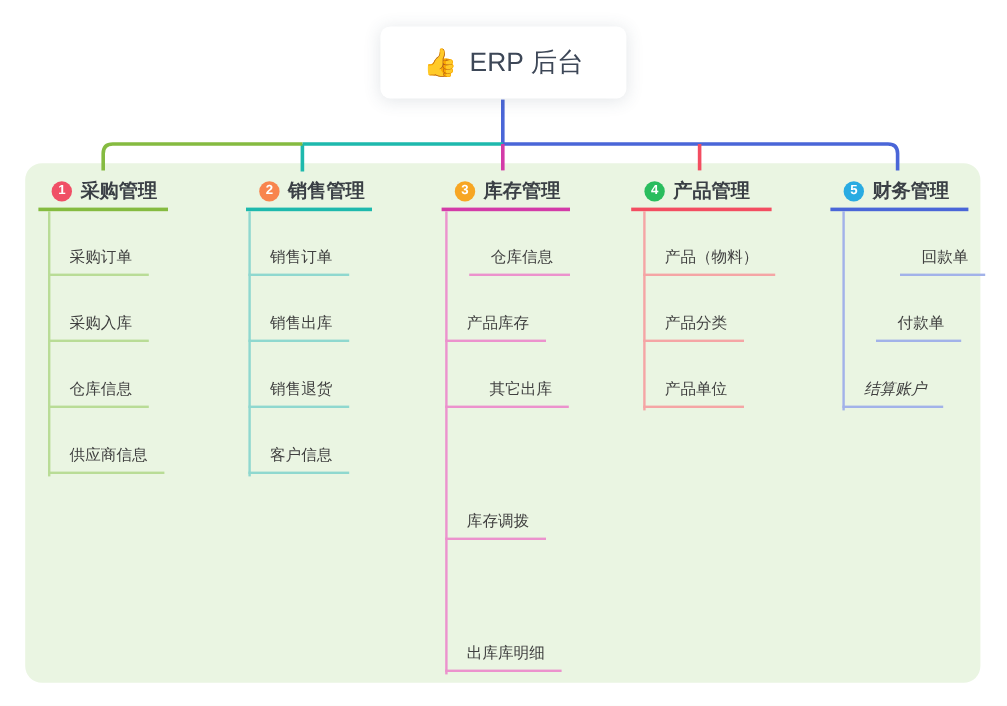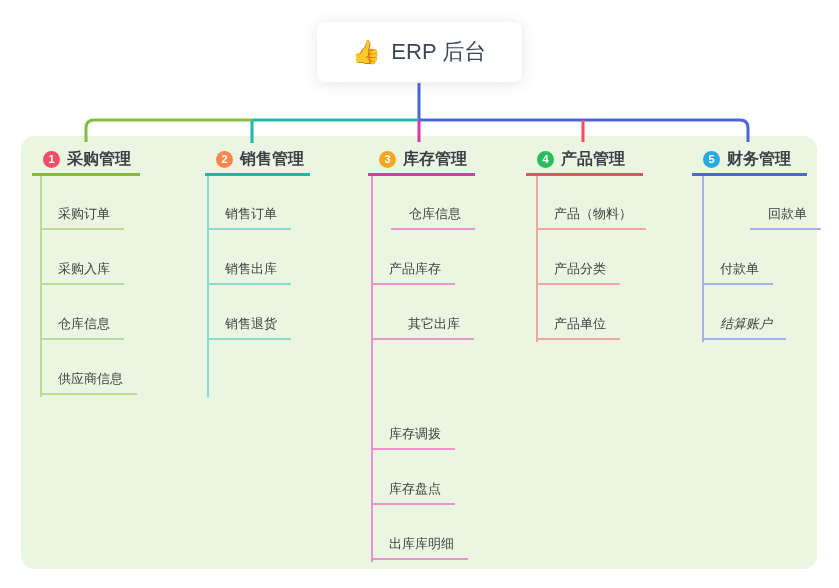--- a/index.html
+++ b/index.html
@@ -63,45 +63,45 @@
       <div class="child-node" style="left: 40px; top: 296px; border-bottom: 2px solid rgb(185, 220, 150);">仓库信息</div>
       <div class="child-node" style="left: 40px; top: 351px; border-bottom: 2px solid rgb(185, 220, 150);">供应商信息</div>
       <div class="branch-header" style="left: 205px; width: 105px; border-bottom: 3px solid rgb(30, 185, 173);">
         <span class="badge" style="background: rgb(248, 133, 78);">2</span>
         <span class="branch-label">销售管理</span>
       </div>
       <div class="trunk" style="left: 207px; height: 221px; background: rgb(143, 216, 207);"></div>
       <div class="child-node" style="left: 207px; top: 186px; border-bottom: 2px solid rgb(143, 216, 207);">销售订单</div>
       <div class="child-node" style="left: 207px; top: 241px; border-bottom: 2px solid rgb(143, 216, 207);">销售出库</div>
       <div class="child-node" style="left: 207px; top: 296px; border-bottom: 2px solid rgb(143, 216, 207);">销售退货</div>
+      <div class="child-node" style="left: 207px; top: 351px; border-bottom: 2px solid rgb(143, 216, 207);">客户信息</div>
       <div class="branch-header" style="left: 368px; width: 107px; border-bottom: 3px solid rgb(211, 59, 168);">
         <span class="badge" style="background: rgb(247, 166, 35);">3</span>
         <span class="branch-label">库存管理</span>
       </div>
       <div class="trunk" style="left: 371px; height: 386px; background: rgb(236, 146, 205);"></div>
       <div class="child-node" style="left: 371px; top: 186px; border-bottom: 2px solid rgb(236, 146, 205); margin-left: 20px;">仓库信息</div>
       <div class="child-node" style="left: 371px; top: 241px; border-bottom: 2px solid rgb(236, 146, 205);">产品库存</div>
       <div class="child-node" style="left: 371px; top: 296px; border-bottom: 2px solid rgb(236, 146, 205); padding-left: 37px;">其它出库</div>
       <div class="child-node" style="left: 371px; top: 406px; border-bottom: 2px solid rgb(236, 146, 205);">库存调拨</div>
-      <div class="child-node" style="left: 371px; top: 461px; border-bottom: 2px solid rgb(236, 146, 205);">库存盘点</div>
       <div class="child-node" style="left: 371px; top: 516px; border-bottom: 2px solid rgb(236, 146, 205);">出库库明细</div>
       <div class="branch-header" style="left: 526px; width: 117px; border-bottom: 3px solid rgb(243, 77, 97);">
         <span class="badge" style="background: rgb(42, 189, 94);">4</span>
         <span class="branch-label">产品管理</span>
       </div>
       <div class="trunk" style="left: 536px; height: 166px; background: rgb(245, 165, 165);"></div>
       <div class="child-node" style="left: 536px; top: 186px; border-bottom: 2px solid rgb(245, 165, 165);">产品（物料）</div>
       <div class="child-node" style="left: 536px; top: 241px; border-bottom: 2px solid rgb(245, 165, 165);">产品分类</div>
       <div class="child-node" style="left: 536px; top: 296px; border-bottom: 2px solid rgb(245, 165, 165);">产品单位</div>
       <div class="branch-header" style="left: 692px; width: 115px; border-bottom: 3px solid rgb(74, 102, 216);">
         <span class="badge" style="background: rgb(41, 171, 226);">5</span>
         <span class="branch-label">财务管理</span>
       </div>
       <div class="trunk" style="left: 702px; height: 166px; background: rgb(162, 178, 233);"></div>
       <div class="child-node" style="left: 702px; top: 186px; border-bottom: 2px solid rgb(162, 178, 233); margin-left: 48px;">回款单</div>
-      <div class="child-node" style="left: 702px; top: 241px; border-bottom: 2px solid rgb(162, 178, 233); text-align: center;">付款单</div>
+      <div class="child-node" style="left: 730px; top: 241px; border-bottom: 2px solid rgb(162, 178, 233); text-align: center;">付款单</div>
       <div class="child-node" style="left: 702px; top: 296px; border-bottom: 2px solid rgb(162, 178, 233); font-style: italic;">结算账户</div>
     </div>
   <div class="root-card">
     <span class="emoji">👍</span>
     <span>ERP 后台</span>
   </div>
 </div>
 
 </body></html>

